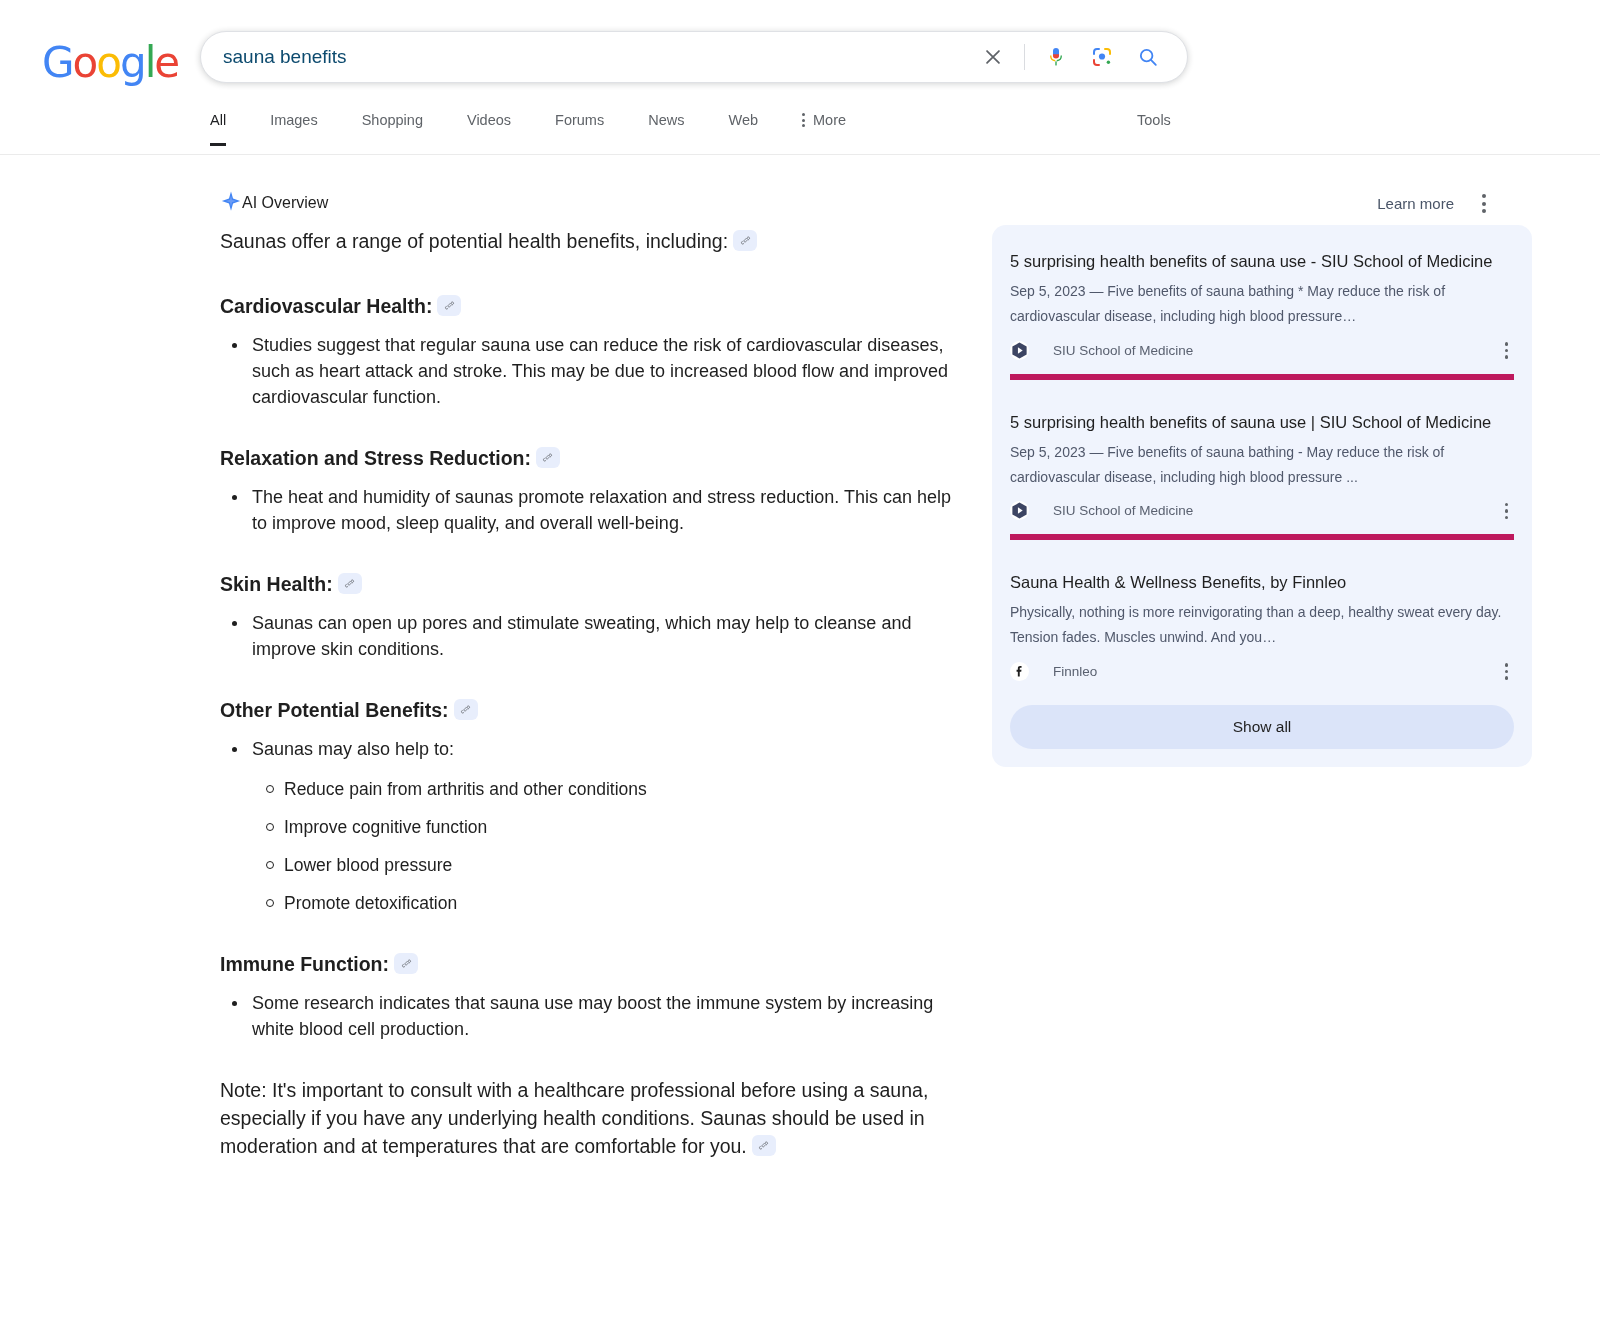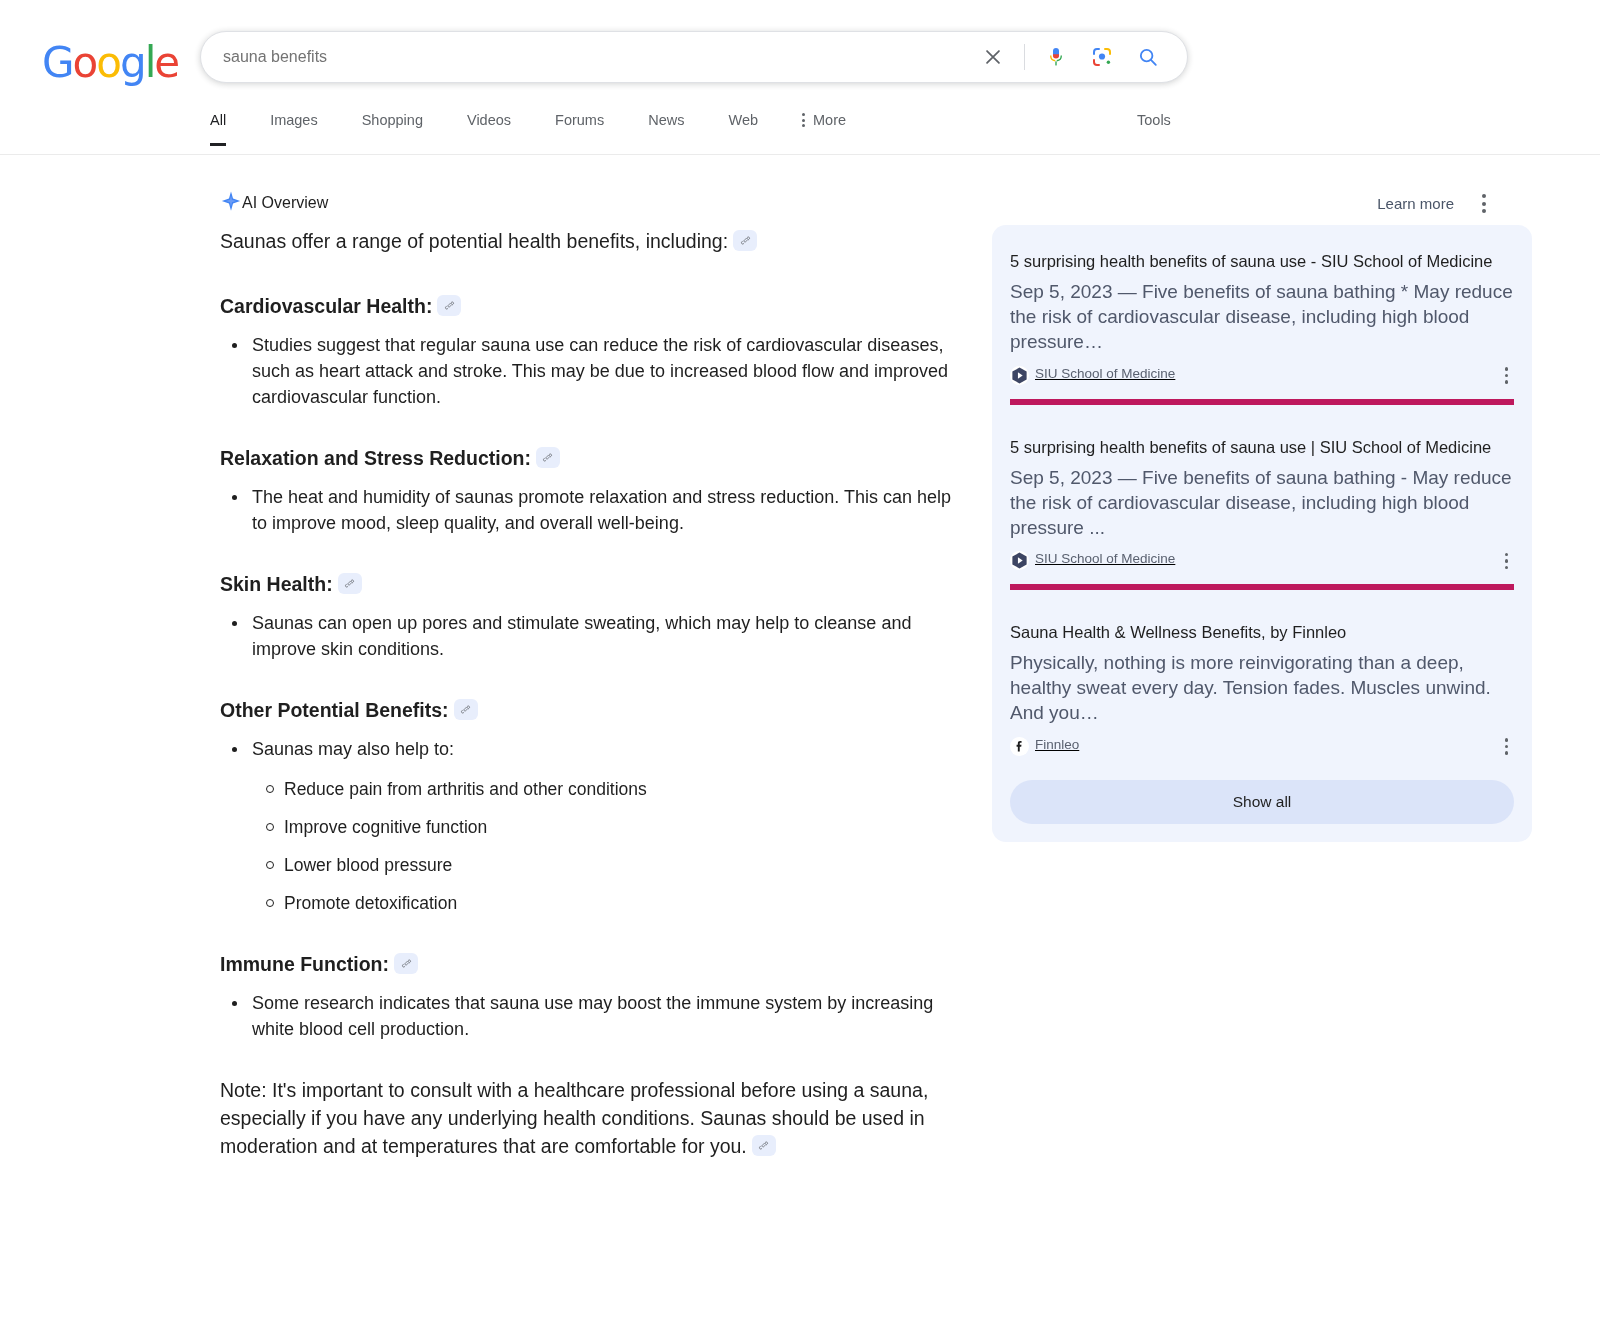--- a/index.html
+++ b/index.html
@@ -43,22 +43,22 @@
     background: #fff;
     box-shadow: 0 1px 6px rgba(32,33,36,.20);
     display: flex;
     align-items: center;
   }
   .search-input {
     flex: 1;
     border: none;
     outline: none;
     background: transparent;
-    font-size: 16px;
-    color: #737373;
+    font-size: 19px;
+    color: #0c4a6e;
     padding: 0 22px;
     font-family: "Liberation Sans", sans-serif;
   }
   .sb-icons { display: flex; align-items: center; padding-right: 16px; gap: 0; }
   .sb-btn {
     width: 46px; height: 46px;
     display: flex; align-items: center; justify-content: center;
     cursor: pointer; border: none; background: transparent;
   }
   .sb-div { width:1px; height:26px; background:#dadce0; margin:0 8px; }
@@ -212,32 +212,32 @@
   }
   .card { padding: 8px 0 12px 0; }
   .card + .card { border-top: 6px solid #be185d; padding-top: 30px; }
   .card-title {
     font-size: 16.5px;
     line-height: 24px;
     color: #1f1f1f;
     cursor: pointer;
   }
   .card-snippet {
-    font-size: 19px;
+    font-size: 14px;
     line-height: 25px;
     color: #50586b;
     margin-top: 6px;
   }
   .card-src {
     margin-top: 10px;
     display: flex;
     align-items: center;
     justify-content: space-between;
   }
-  .src-left { display: flex; gap: 6px; text-decoration: underline; }
+  .src-left { display: flex; align-items: center; gap: 24px; }
   .src-name { font-size: 13.5px; color: #5a6170; }
   .favicon {
     width: 19px; height: 19px;
     border-radius: 50%;
     display: flex; align-items: center; justify-content: center;
     overflow: hidden;
     background: #fff;
     flex: 0 0 auto;
   }
   .kebab-sm { display:flex; flex-direction:column; gap:3px; cursor:pointer; padding:3px 6px;}

